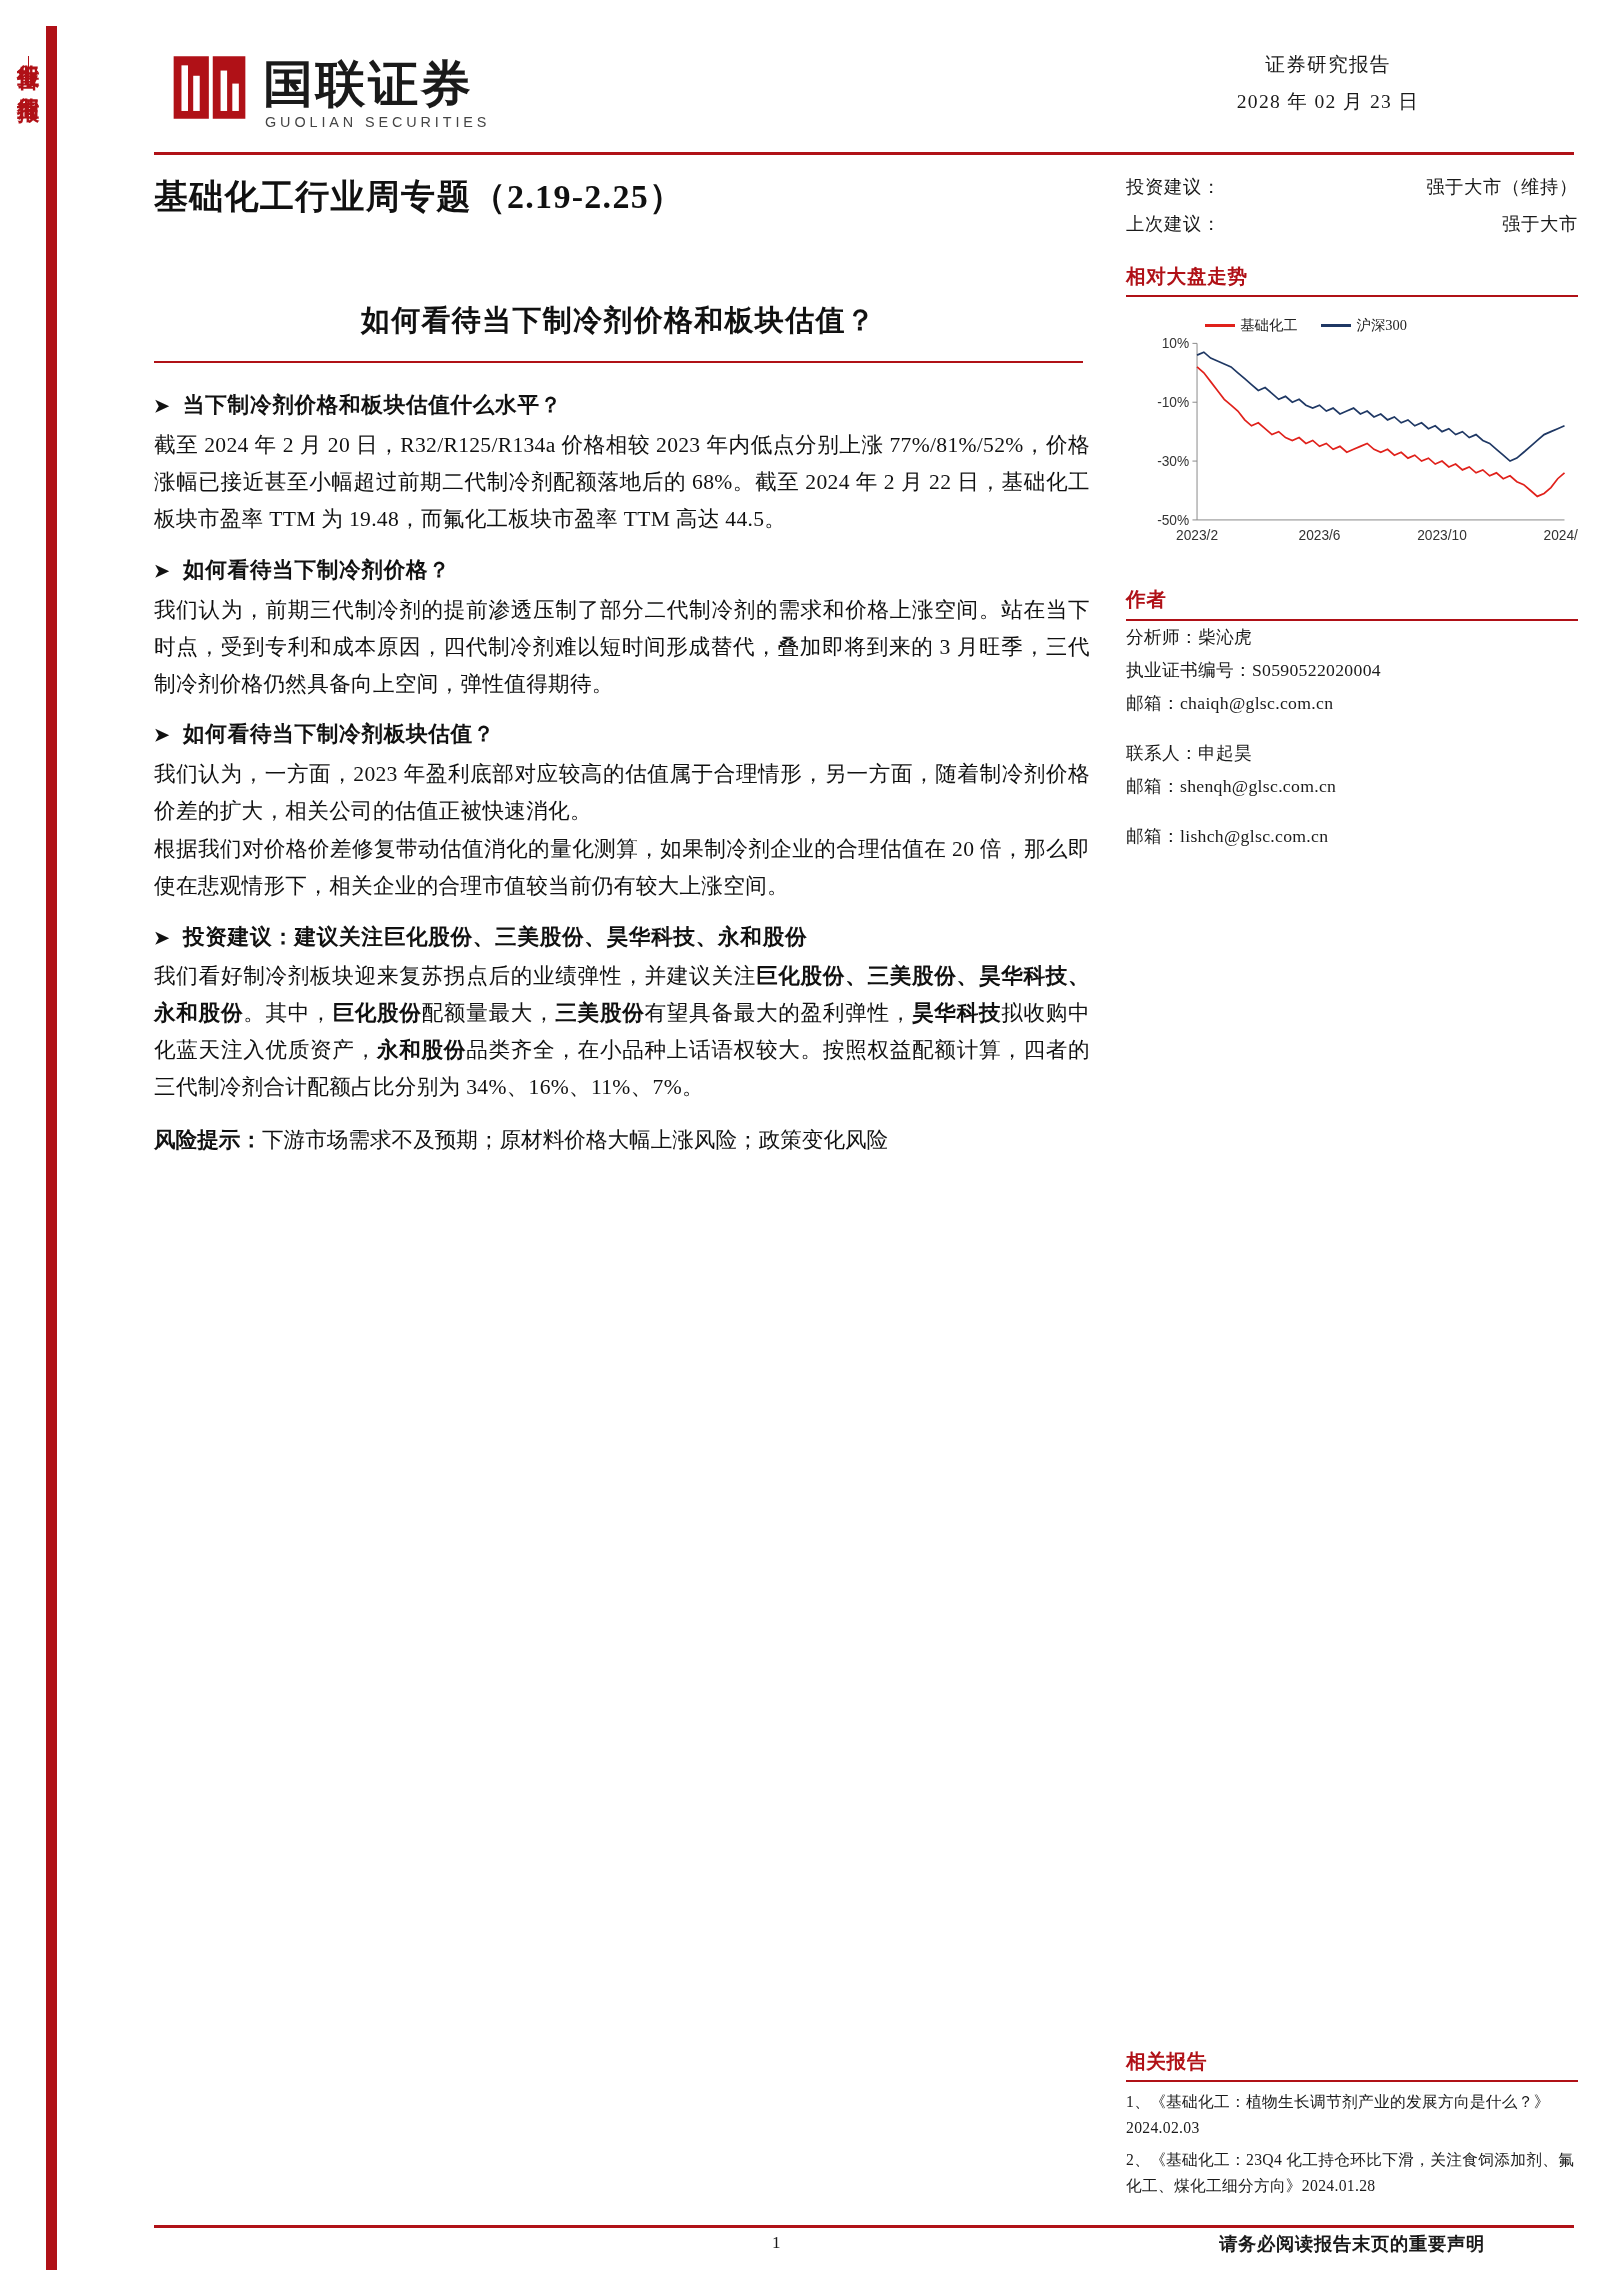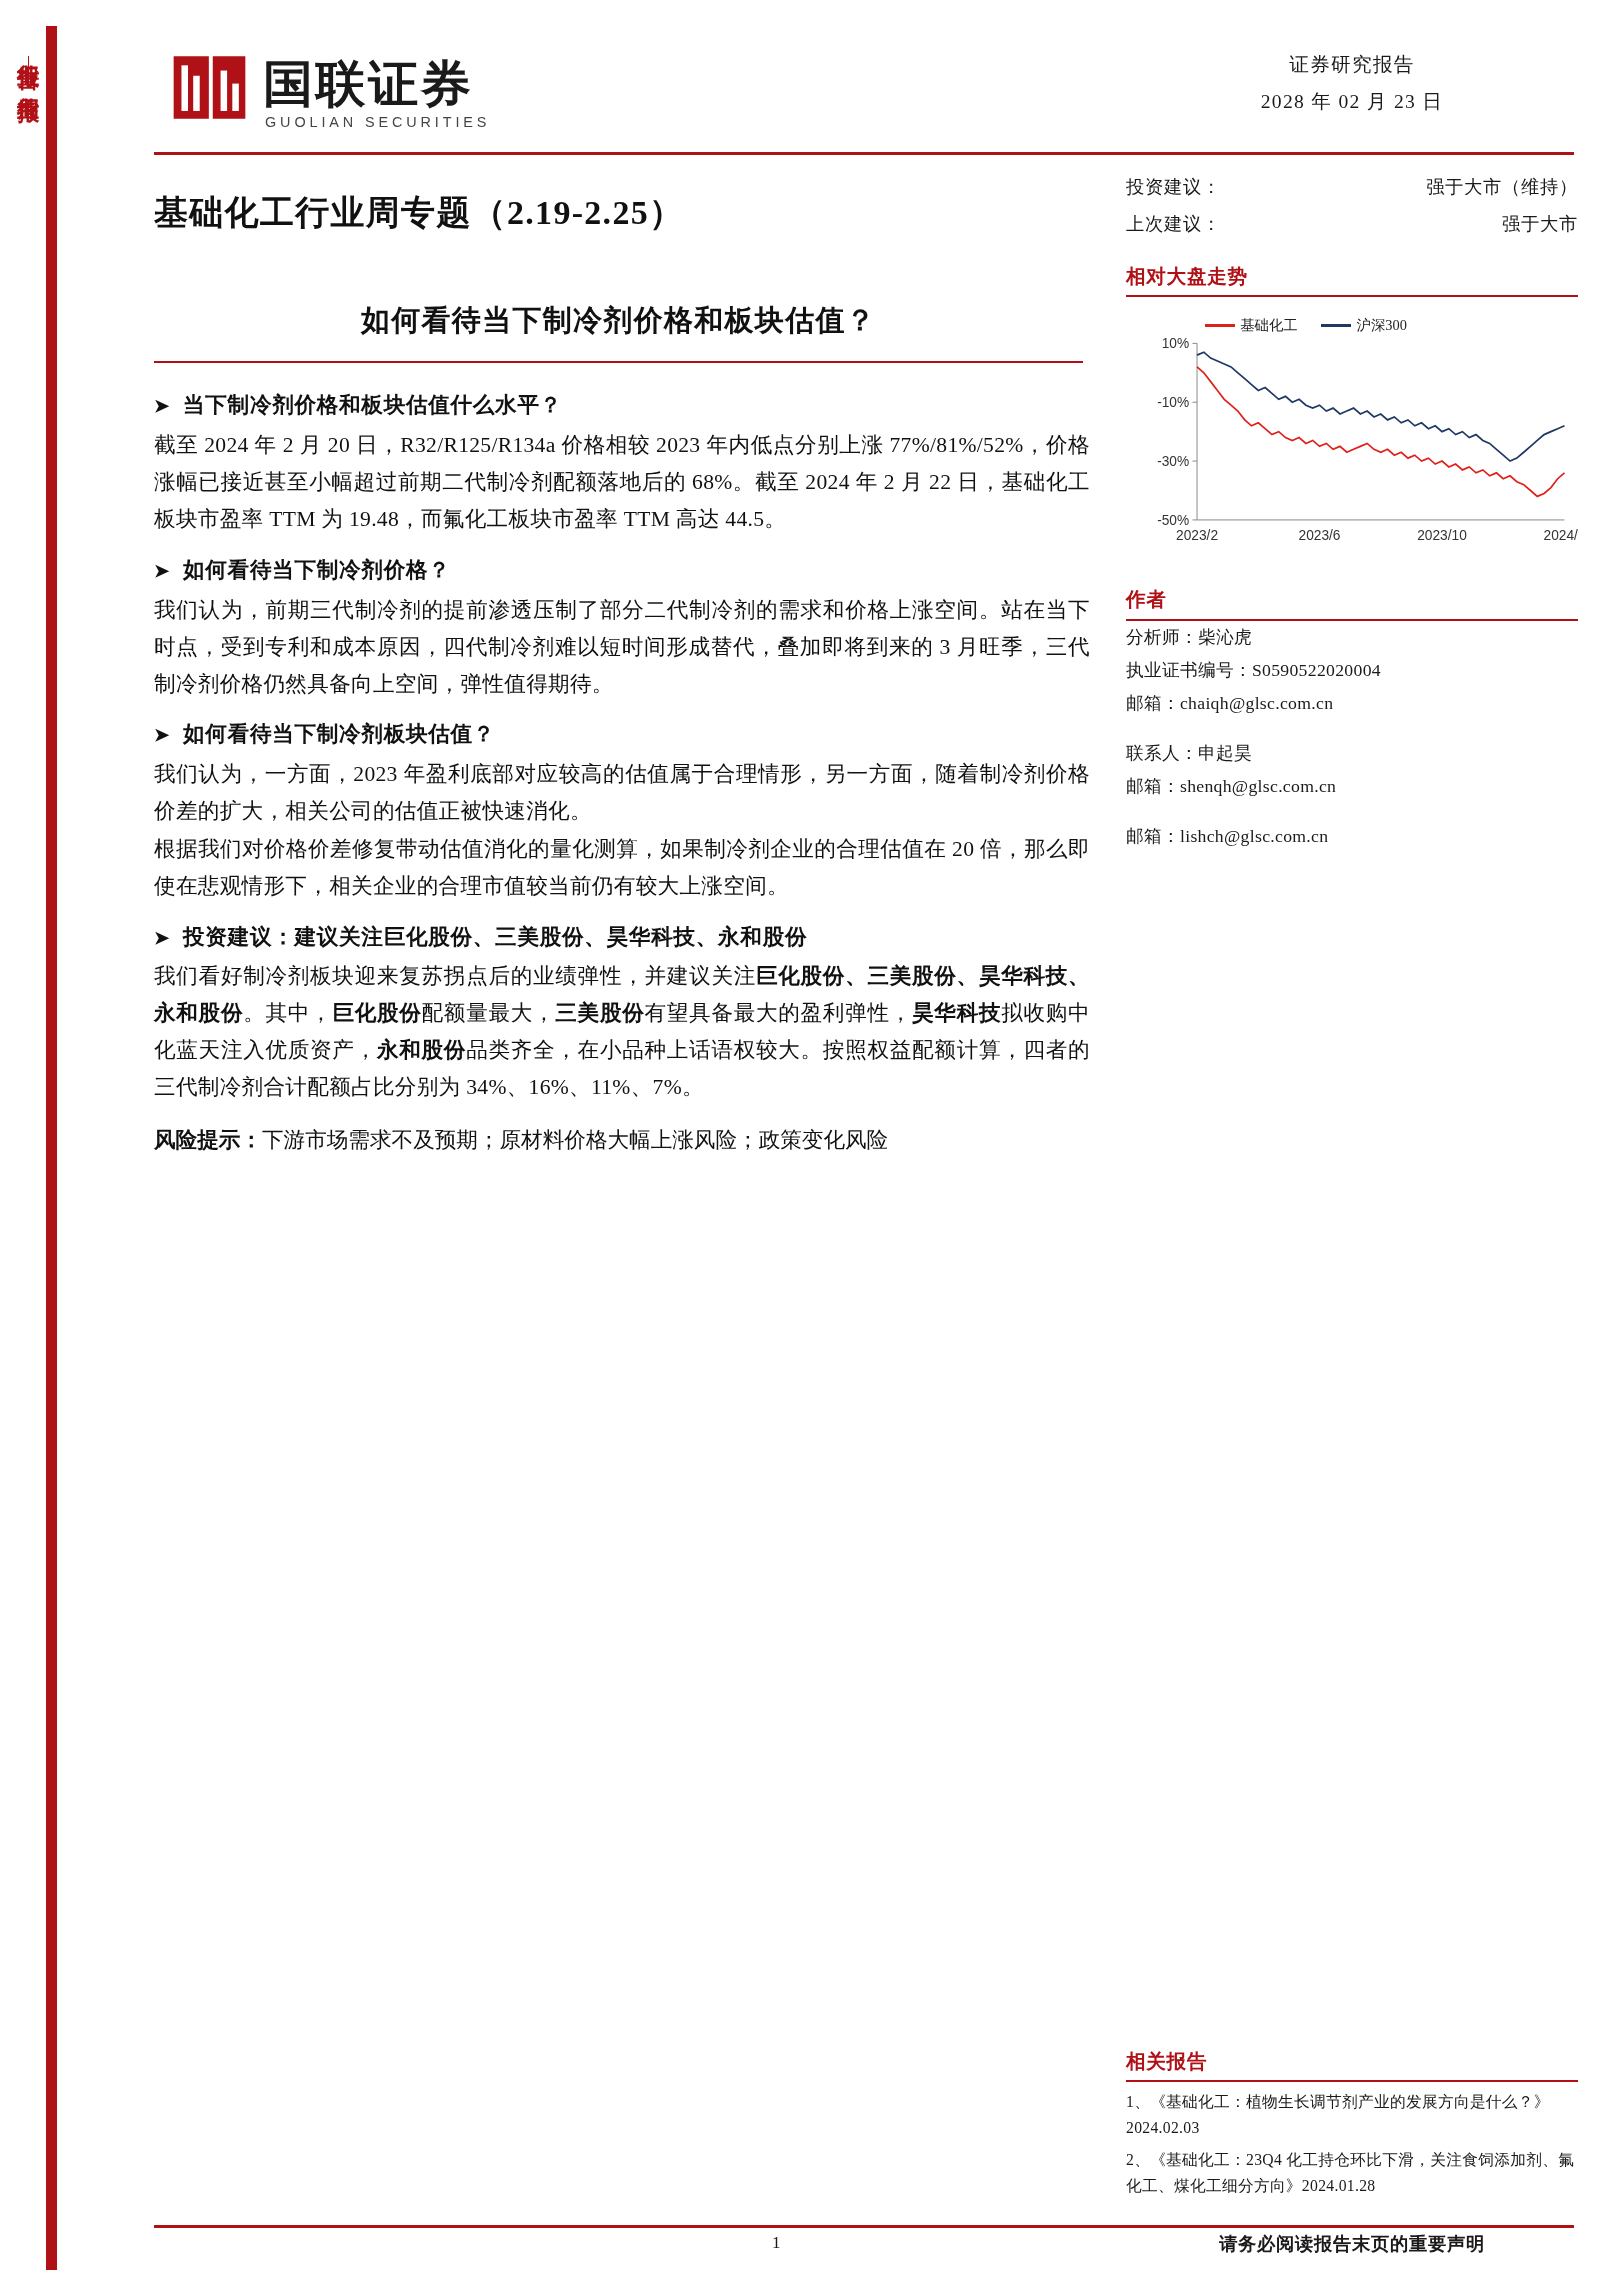--- a/index.html
+++ b/index.html
@@ -87,21 +87,21 @@
     left: 94px;
     top: 68px;
     font-size: 14.4px;
     letter-spacing: 3.9px;
     color: #444;
     font-family: "Liberation Sans", sans-serif;
   }
 
   .top-right {
     position: absolute;
-    left: 1126px;
+    left: 1102px;
     top: 46px;
     width: 452px;
     text-align: center;
     font-family: "Liberation Serif", serif;
   }
   .top-right .rline {
     font-size: 19.6px;
     color: #1a1a1a;
     line-height: 37px;
     letter-spacing: 1.3px;
@@ -113,21 +113,21 @@
     top: 152px;
     width: 1420px;
     height: 3.3px;
     background: #b01117;
   }
 
   
   .title-main {
     position: absolute;
     left: 154px;
-    top: 190px;
+    top: 174px;
     width: 929px;
     font-size: 34px;
     font-weight: bold;
     color: #111;
     letter-spacing: 1.3px;
   }
   .title-sub {
     position: absolute;
     left: 154px;
     top: 301px;

